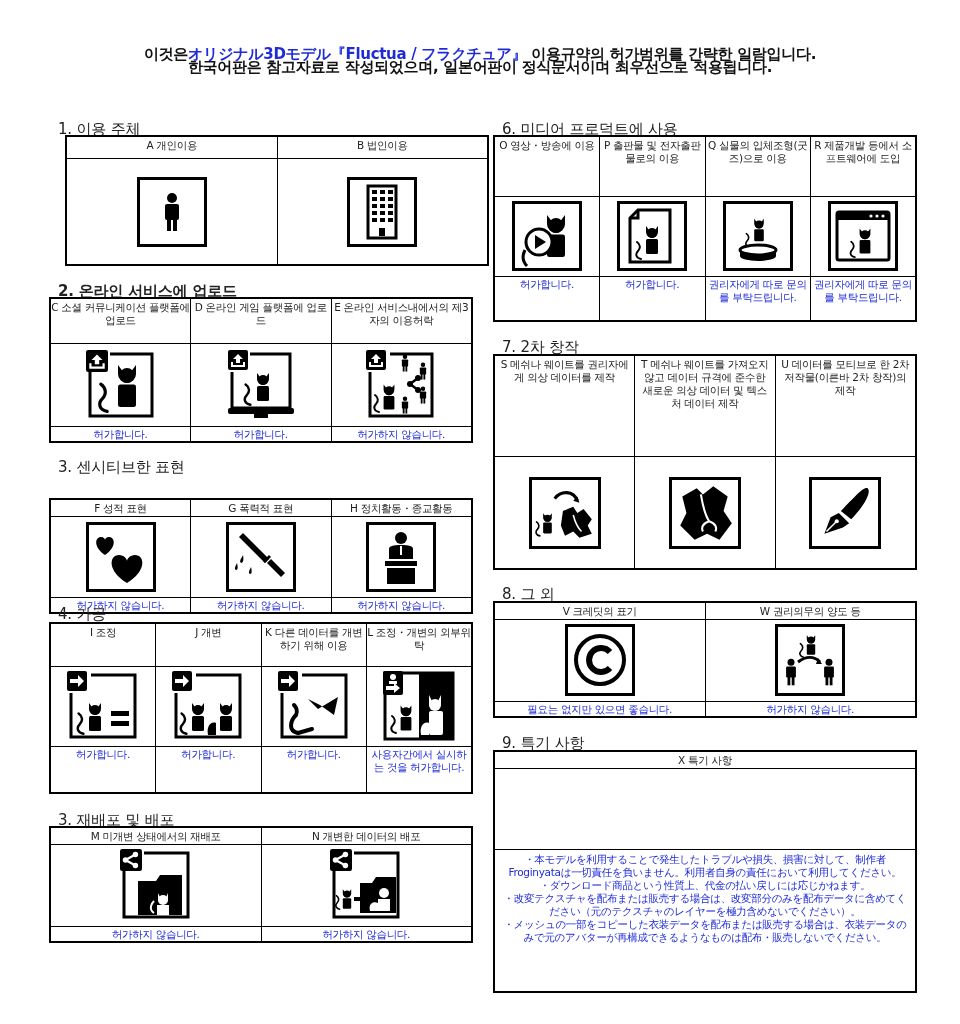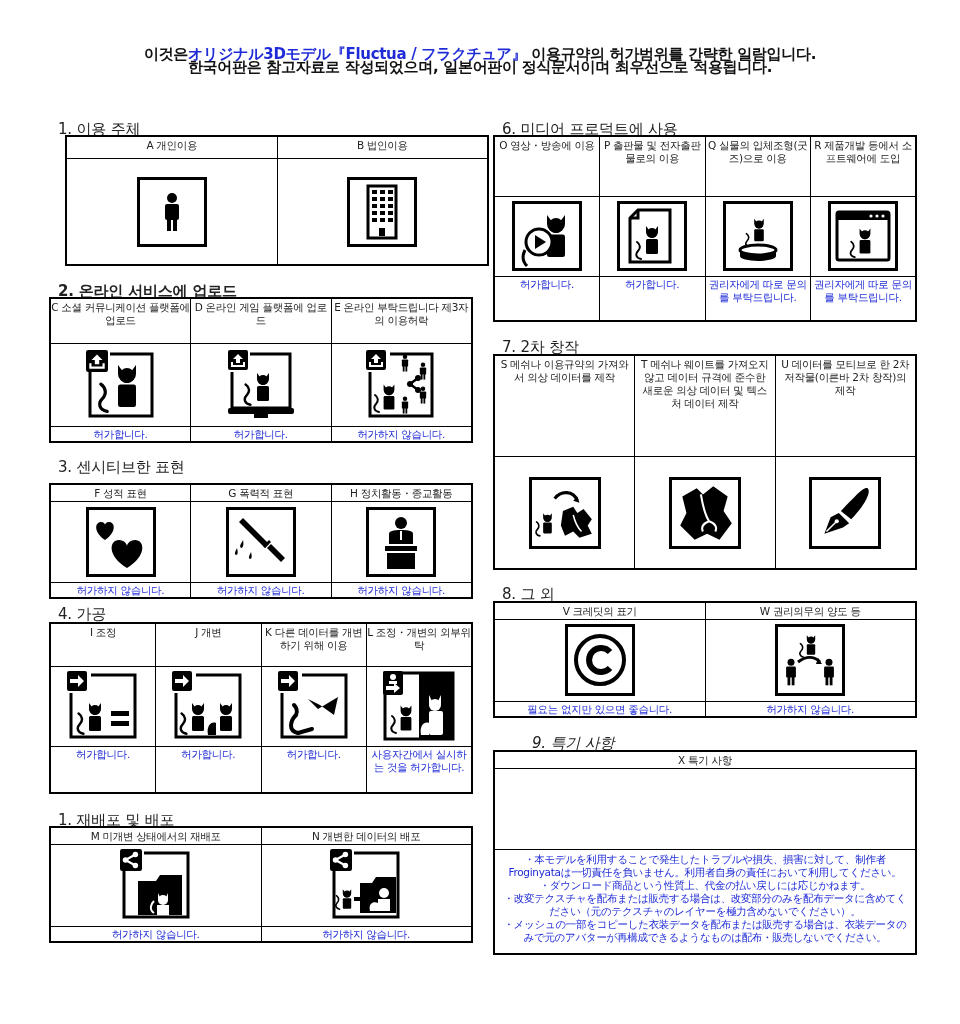--- a/index.html
+++ b/index.html
@@ -118,21 +118,21 @@
 <table class="grid" style="left:49px;top:297px;width:424px;height:144px;">
   <colgroup>
       <col style="width:33.3%">
       <col style="width:33.3%">
       <col style="width:33.4%">
     </colgroup>
   <tbody>
       <tr style="height:45px">
     <td class="hdr">C 소셜 커뮤니케이션 플랫폼에 업로드</td>
     <td class="hdr">D 온라인 게임 플랫폼에 업로드</td>
-    <td class="hdr">E 온라인 부탁드립니다 제3자의 이용허락</td>
+    <td class="hdr">E 온라인 서비스내에서의 제3자의 이용허락</td>
   </tr>
   <tr style="height:83px">
     <td class="icon-cell">
       <span class="icon-box" style="width:70px;height:70px;border:none;">
         <svg viewBox="0 0 70 70">
           <path d="M4 22 L4 66 L66 66 L66 4 L24 4" fill="none" stroke="#000" stroke-width="3"></path>
           <use href="#upbox" x="0" y="0" width="22" height="22"></use>
           <use href="#cat" x="26" y="10" width="30" height="52"></use>
           <use href="#tail" x="10" y="30" width="16" height="34"></use>
         </svg>
@@ -171,21 +171,21 @@
   </tr>
   <tr>
     <td class="perm">허가합니다.</td>
     <td class="perm">허가합니다.</td>
     <td class="perm">허가하지 않습니다.</td>
   </tr>
 </tbody>
   </table>
 
 <div class="sec-label" style="left:58px;top:458px;">3. 센시티브한 표현</div>
-<table class="grid" style="left:49px;top:483px;width:424px;height:104px;">
+<table class="grid" style="left:49px;top:498px;width:424px;height:104px;">
   <colgroup>
       <col style="width:33.3%">
       <col style="width:33.3%">
       <col style="width:33.4%">
     </colgroup>
   <tbody>
       <tr style="height:17px">
     <td class="hdr">F 성적 표현</td>
     <td class="hdr">G 폭력적 표현</td>
     <td class="hdr">H 정치활동・종교활동</td>
@@ -303,21 +303,21 @@
   </tr>
   <tr>
     <td class="perm">허가합니다.</td>
     <td class="perm">허가합니다.</td>
     <td class="perm">허가합니다.</td>
     <td class="perm">사용자간에서 실시하는 것을 허가합니다.</td>
   </tr>
 </tbody>
   </table>
 
-<div class="sec-label" style="left:58px;top:811px;">1. 재배포 및 배포</div>
+<div class="sec-label" style="left:58px;top:811px;">3. 재배포 및 배포</div>
 <table class="grid" style="left:49px;top:826px;width:424px;height:117px;">
   <colgroup>
       <col style="width:50%">
       <col style="width:50%">
     </colgroup>
   <tbody>
       <tr style="height:17px">
     <td class="hdr">M 미개변 상태에서의 재배포</td>
     <td class="hdr">N 개변한 데이터의 배포</td>
   </tr>
@@ -430,21 +430,21 @@
 
 <div class="sec-label" style="left:502px;top:338px;">7. 2차 창작</div>
 <table class="grid" style="left:493px;top:354px;width:424px;height:216px;">
   <colgroup>
       <col style="width:33.3%">
       <col style="width:33.3%">
       <col style="width:33.4%">
     </colgroup>
   <tbody>
       <tr style="height:74px">
-    <td class="hdr" style="padding-left:4px;padding-right:4px;">S 메쉬나 이용규약의 가져와서 의상 데이터를 제작</td>
+    <td class="hdr" style="padding-left:4px;padding-right:4px;">S 메쉬나 웨이트를 권리자에게 의상 데이터를 제작</td>
     <td class="hdr" style="padding-left:4px;padding-right:4px;">T 메쉬나 웨이트를 가져오지 않고 데이터 규격에 준수한 새로운 의상 데이터 및 텍스처 데이터 제작</td>
     <td class="hdr" style="padding-left:4px;padding-right:4px;margin-top:23px;">U 데이터를 모티브로 한 2차 저작물(이른바 2차 창작)의 제작</td>
   </tr>
   <tr style="height:82px">
     <td class="icon-cell">
       <span class="icon-box" style="width:72px;height:72px;">
         <svg viewBox="0 0 64 64">
           <use href="#cat" x="8" y="28" width="14" height="28"></use>
           <use href="#tail" x="2" y="38" width="8" height="18"></use>
           <path d="M22 18 C28 10 40 10 44 20" stroke="#000" stroke-width="3" fill="none"></path>
@@ -509,22 +509,22 @@
       </span>
     </td>
   </tr>
   <tr>
     <td class="perm">필요는 없지만 있으면 좋습니다.</td>
     <td class="perm">허가하지 않습니다.</td>
   </tr>
 </tbody>
   </table>
 
-<div class="sec-label" style="left:532px;top:734px;font-style:italic;">9. 특기 사항</div>
-<table class="grid" style="left:493px;top:750px;width:424px;height:205px;">
+<div class="sec-label" style="left:502px;top:734px;">9. 특기 사항</div>
+<table class="grid" style="left:493px;top:750px;width:424px;height:243px;">
   <colgroup>
       <col style="width:100%">
     </colgroup>
   <tbody>
       <tr style="height:17px">
     <td class="hdr">X 특기 사항</td>
   </tr>
   <tr style="height:81px">
     <td></td>
   </tr>

